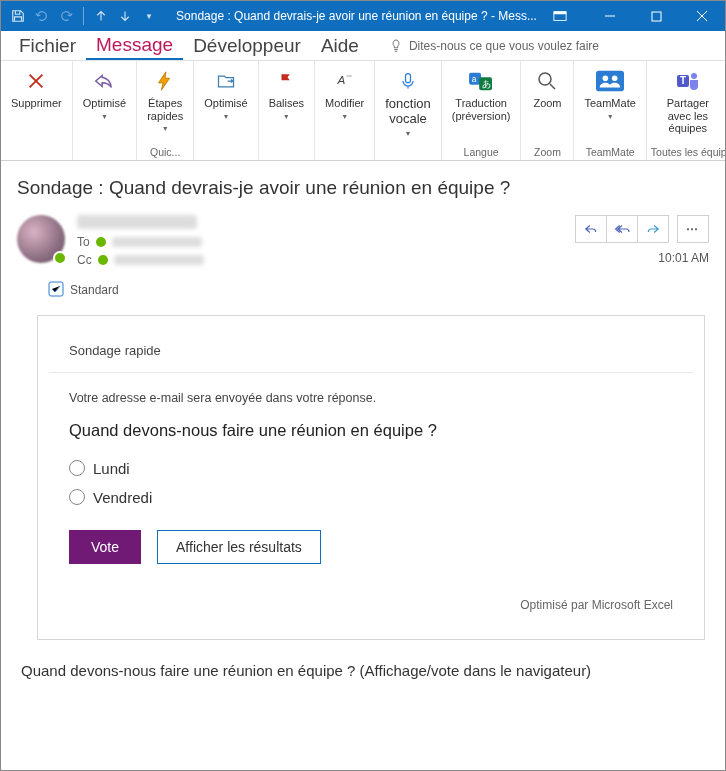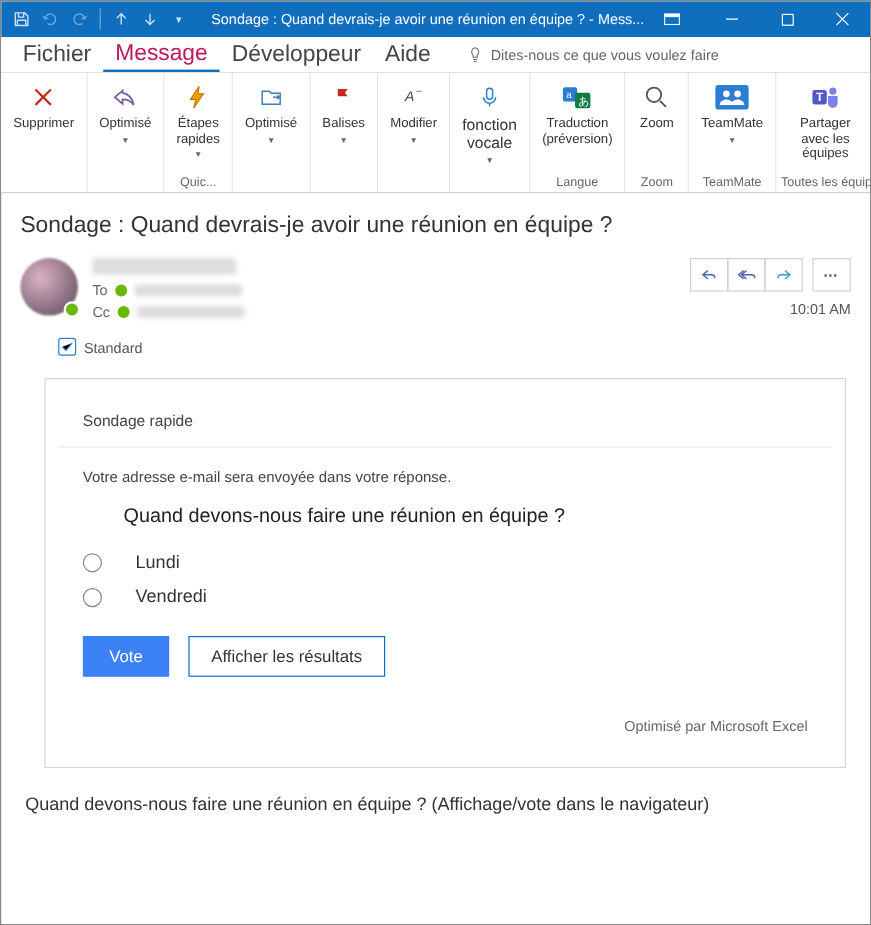--- a/index.html
+++ b/index.html
@@ -46,25 +46,25 @@
   .actions .abtn.first{ margin-left:0;}
   .actions .more { margin-left:8px; letter-spacing:2px; font-weight:bold; color:#555;}
   .time { text-align:right; font-size:12px; color:#555; margin-top:8px;}
   .sensitivity { display:flex; align-items:flex-end; gap:6px; margin-top:14px; font-size:12px; color:#555;padding-left:31px;}
   
   
   .card { border:1px solid #d6d6d6; margin: 18px 4px 0 20px; padding: 11px; }
   .card .cardhead { padding: 16px 20px 14px; font-size:13px; color:#444; border-bottom:1px solid #e8e8e8;}
   .card .cardbody { padding: 18px 20px 16px; }
   .disclaimer { font-size:12.5px; color:#444; margin-bottom:16px;}
-  .question { font-size:16.5px; color:#222; margin-bottom:14px;margin-left:34px;}
-  .opt { display:flex; align-items:flex-end; gap:28px; font-size:15px; color:#333; padding:6px 0;}
+  .question { font-size:16.5px; color:#222; margin-bottom:14px;}
+  .opt { display:flex; align-items:flex-start; gap:8px; font-size:15px; color:#333; padding:6px 0;}
   .opt .radio { width:16px; height:16px; border:1.5px solid #888; border-radius:50%;}
   .poll-actions { display:flex; gap:16px; margin-top:18px;}
-  .btn-primary { background:#3b82f6; color:#fff; border:none; padding:8px 22px; font-size:14px;}
+  .btn-primary { background:#701a75; color:#fff; border:none; padding:8px 22px; font-size:14px;}
   .btn-secondary { background:#fff; color:#333; border:1px solid #106ebe; padding:8px 18px; font-size:14px;}
   .powered { text-align:right; font-size:12px; color:#666; margin-top:34px;}
   .footer-link { padding: 22px 4px 0 4px; font-size:15px; color:#333;}
   
   svg { display:block; }
 </style>
 </head>
 <body>
 
 <div class="titlebar">

